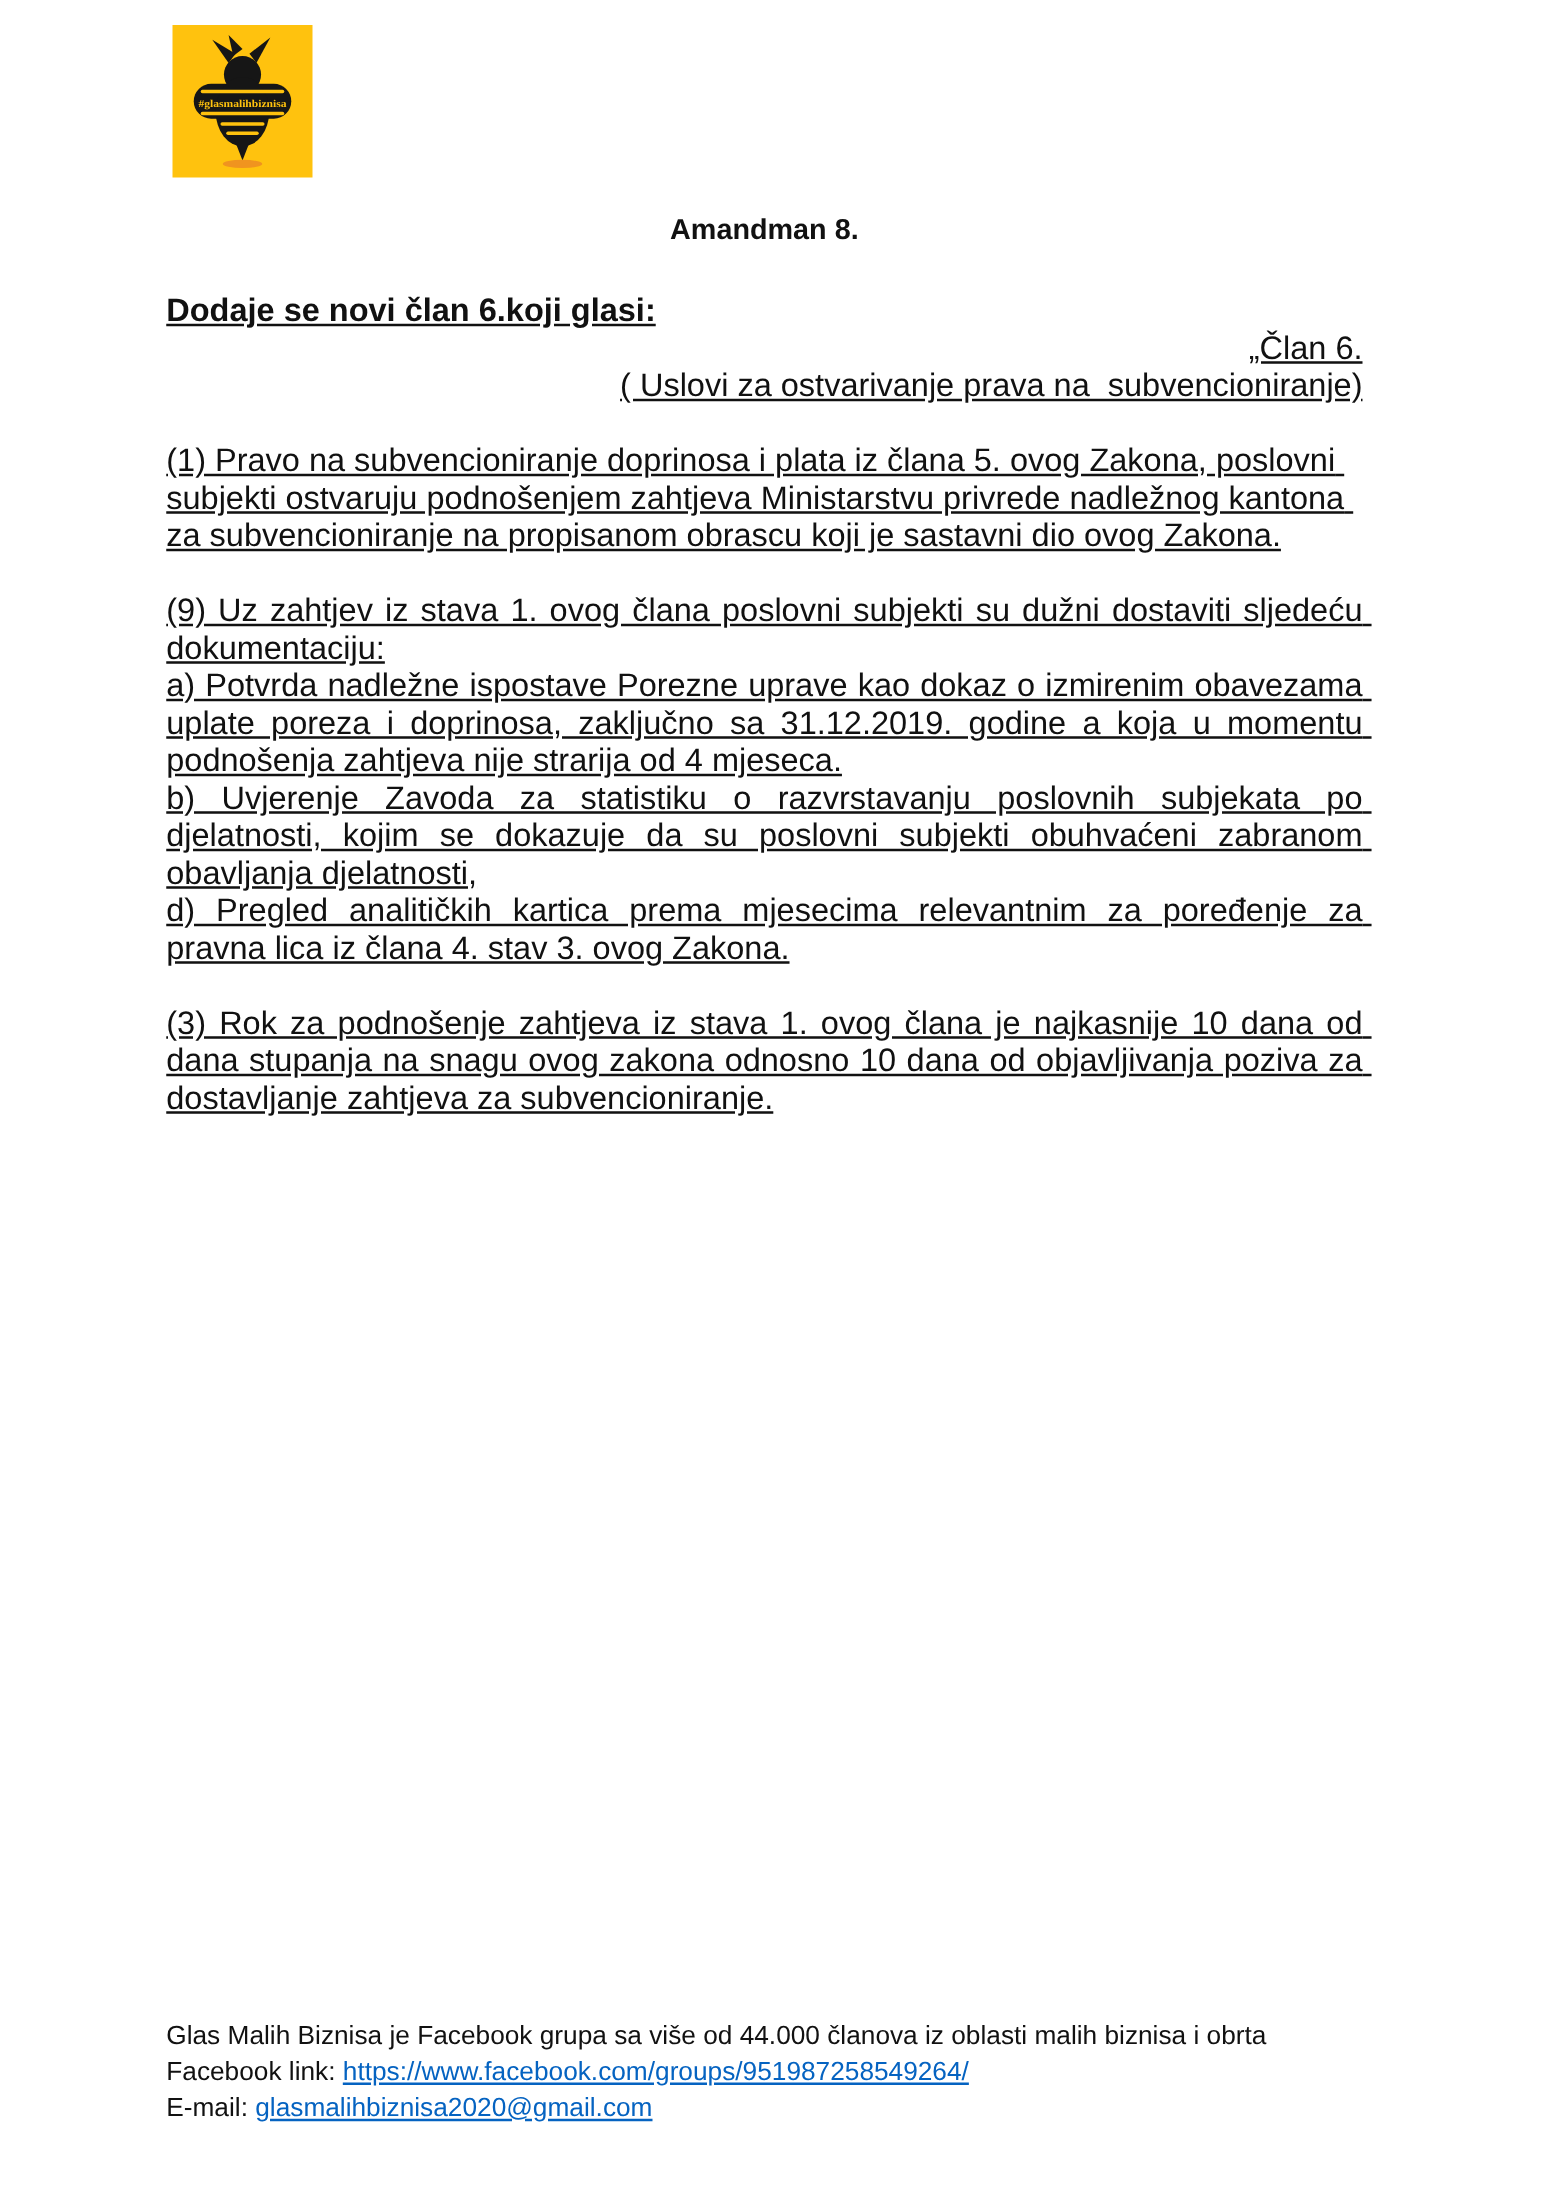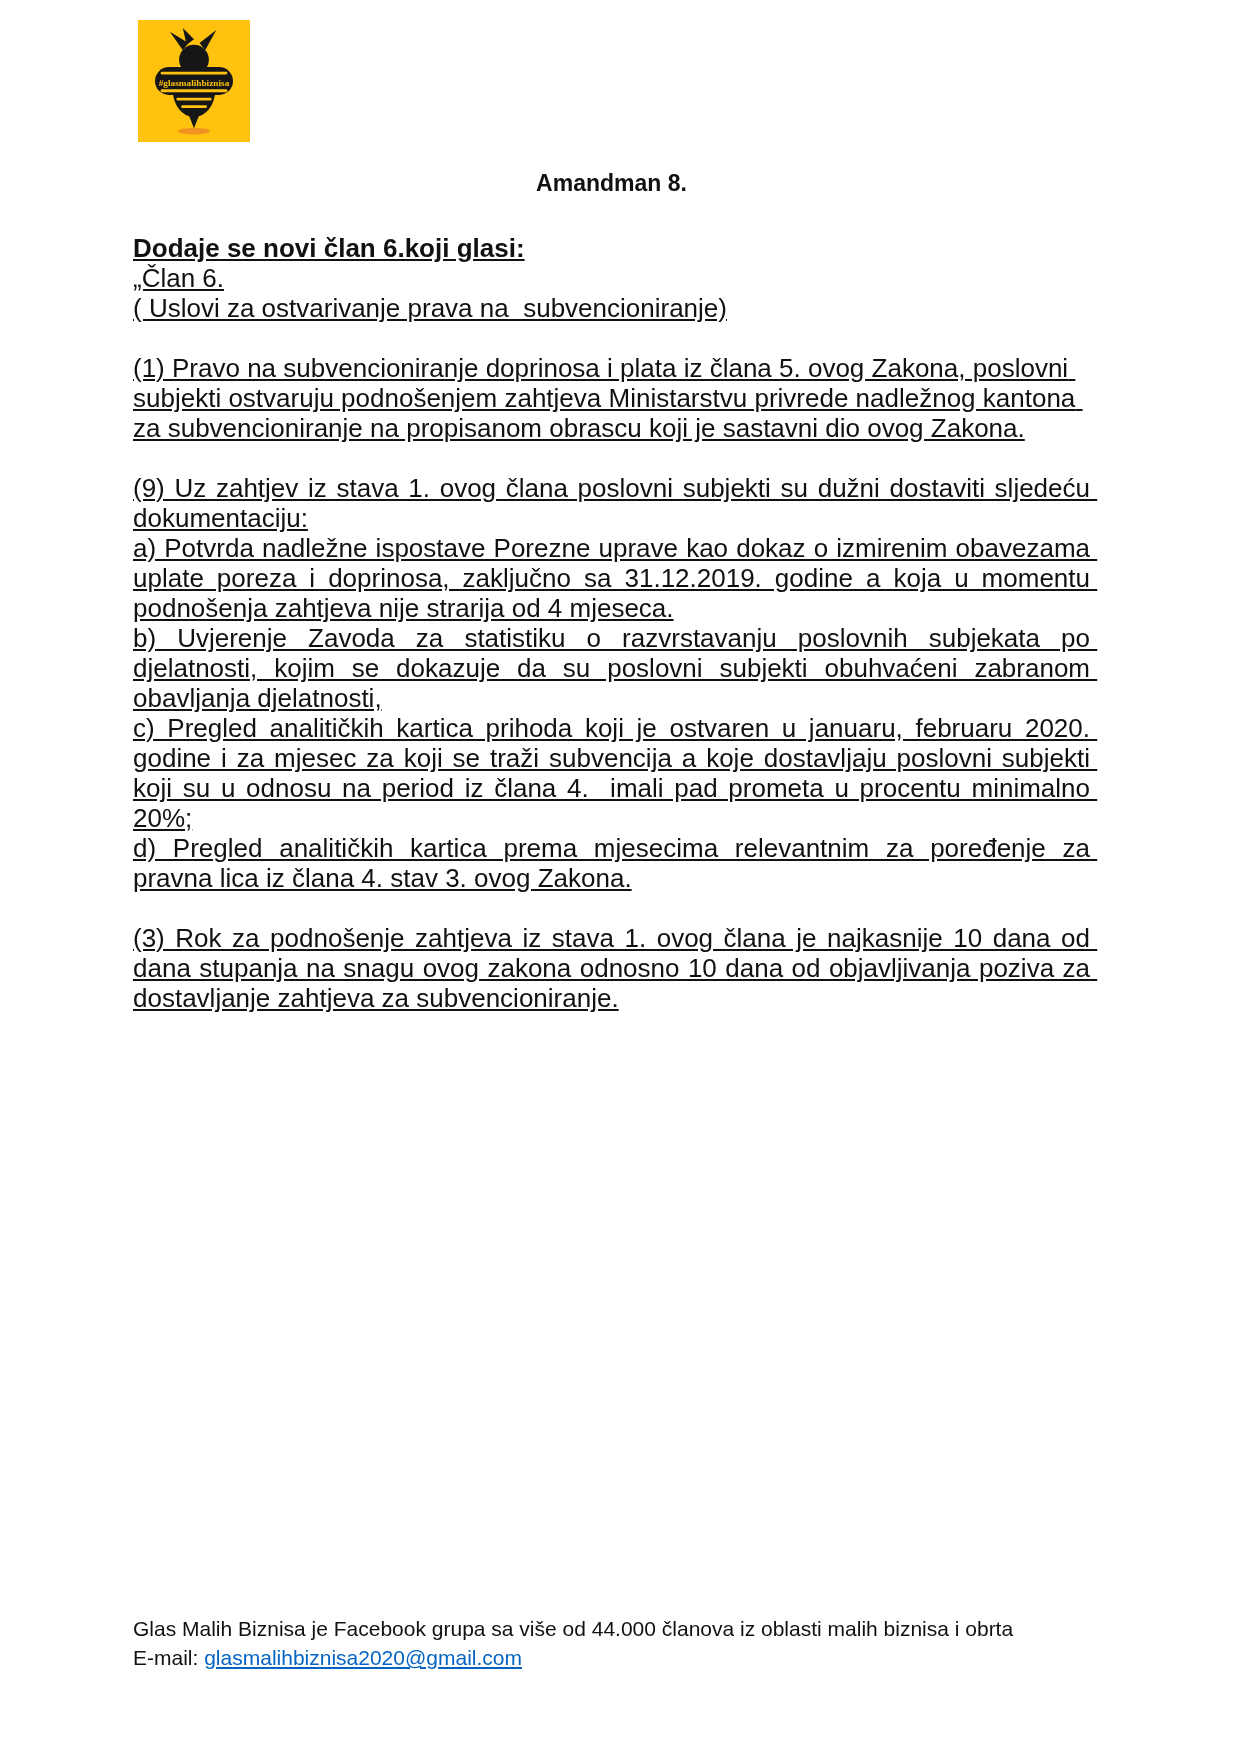--- a/index.html
+++ b/index.html
@@ -39,21 +39,21 @@
     white-space: pre-wrap;
   }
   .doc-text {
     font-size: 26px;
     line-height: 30px;
     white-space: pre-wrap;
     margin: 0;
     text-decoration: underline;
   }
   .bold { font-weight: bold; }
-  .center { text-align: left; }
+  .center { text-align: right; }
   .justify { text-align: justify; }
   .gap-line { height: 30px; }
   .footer {
     position: absolute;
     top: 1572px;
     left: 133px;
     width: 960px;
     font-size: 21px;
     line-height: 29px;
     margin-top: 42px;
@@ -112,28 +112,28 @@
     <p class="doc-text">(1) Pravo na subvencioniranje doprinosa i plata iz člana 5. ovog Zakona, poslovni subjekti ostvaruju podnošenjem zahtjeva Ministarstvu privrede nadležnog kantona za subvencioniranje na propisanom obrascu koji je sastavni dio ovog Zakona.</p>
 
     <div class="gap-line"></div>
 
     <p class="doc-text justify">(9) Uz zahtjev iz stava 1. ovog člana poslovni subjekti su dužni dostaviti sljedeću dokumentaciju:</p>
 
     <p class="doc-text justify">a) Potvrda nadležne ispostave Porezne uprave kao dokaz o izmirenim obavezama uplate poreza i doprinosa, zaključno sa 31.12.2019. godine a koja u momentu podnošenja zahtjeva nije strarija od 4 mjeseca.</p>
 
     <p class="doc-text justify">b) Uvjerenje Zavoda za statistiku o razvrstavanju poslovnih subjekata po djelatnosti, kojim se dokazuje da su poslovni subjekti obuhvaćeni zabranom obavljanja djelatnosti,</p>
 
-    <p class="doc-text justify">c) Pregled analitičkih kartica prihoda koji je ostvaren u januaru, februaru 2020. godine i za mjesec za koji se traži subvencija a koje dostavljaju poslovni subjekti koji su u odnosu na period iz člana 4.  imali pad prometa u procentu minimalno 20%;</p>
 
     <p class="doc-text justify">d) Pregled analitičkih kartica prema mjesecima relevantnim za poređenje za pravna lica iz člana 4. stav 3. ovog Zakona.</p>
 
     <div class="gap-line"></div>
 
     <p class="doc-text justify">(3) Rok za podnošenje zahtjeva iz stava 1. ovog člana je najkasnije 10 dana od dana stupanja na snagu ovog zakona odnosno 10 dana od objavljivanja poziva za dostavljanje zahtjeva za subvencioniranje.</p>
 
   </div>
 
   <div class="footer">
     <div class="footer-line">Glas Malih Biznisa je Facebook grupa sa više od 44.000 članova iz oblasti malih biznisa i obrta</div>
+    <div class="footer-line"><span>Facebook link: </span><a class="link">https://www.facebook.com/groups/951987258549264/</a></div>
     <div class="footer-line"><span>E-mail: </span><a class="link">glasmalihbiznisa2020@gmail.com</a></div>
   </div>
 
 </div>
 
 </body></html>

